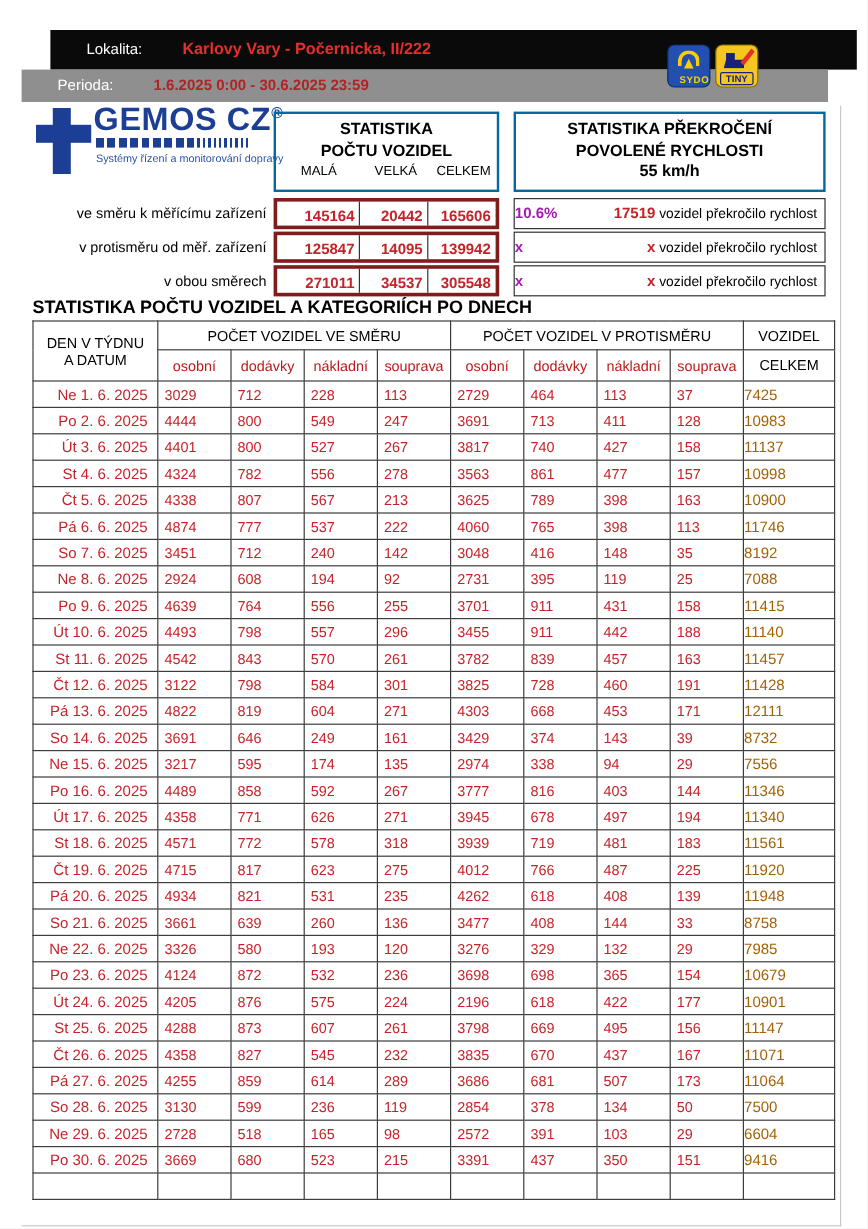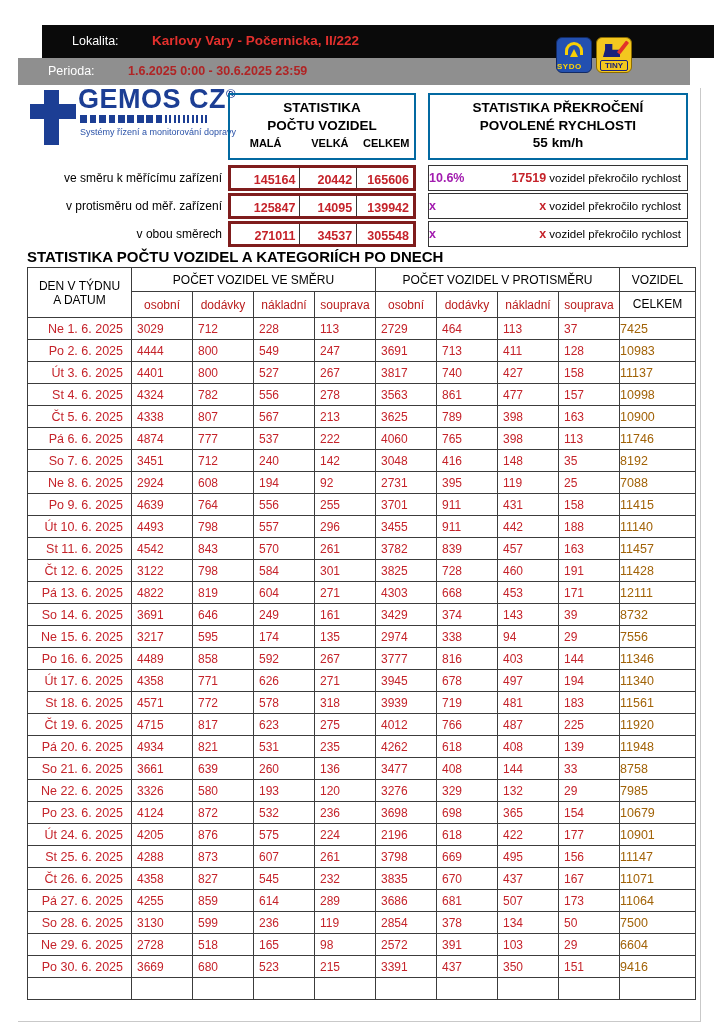--- a/index.html
+++ b/index.html
@@ -20,21 +20,21 @@
   .loc-value { top:8px; color:#e3302d; font-size:13.5px; }
   .per-value { top:6px; color:#b02425; font-size:12.5px; }
   
   .mini-logo { position:absolute; width:36px; height:36px; border-radius:6px; }
   .sydo { left:556px; top:37px; background:#2350b0; border:1px solid #122a64; }
   .sydo-arch { position:absolute; left:8px; top:4px; width:18px; height:13px;
     border:3px solid #f8cf05; border-bottom:none; border-radius:9px 9px 0 0; }
   .sydo-road { position:absolute; left:13px; top:11px; width:0; height:0;
     border-left:4px solid transparent; border-right:4px solid transparent;
     border-bottom:8px solid #f8cf05; }
-  .sydo-text { position:absolute; bottom:1px; left:0; width:100%; text-align:left;
+  .sydo-text { position:absolute; bottom:1px; left:0; width:100%; text-align:right;
     color:#ffd400; font-size:8px; font-weight:bold; letter-spacing:0.5px; }
   .tiny { left:596px; top:37px; background:#f3c71f; border:1px solid #8a6a00; }
   .tiny-glyph { position:absolute; left:6px; top:6px; width:17px; height:13px; background:#19217a;
     clip-path:polygon(0 100%, 12% 45%, 12% 0, 55% 0, 55% 45%, 100% 45%, 100% 100%); }
   .tiny-pencil { position:absolute; right:6px; top:2px; width:4px; height:15px;
     background:#e2322a; transform:rotate(38deg); border-radius:1px; }
   .tiny-text { position:absolute; bottom:1px; left:3px; right:3px; text-align:center;
     color:#19217a; font-size:8px; font-weight:bold; border:1px solid #19217a;
     border-radius:2px; line-height:9px; }
   
@@ -46,21 +46,21 @@
   .gemos-reg { font-size:13px; vertical-align:10px; }
   .gemos-blocks { position:absolute; left:50px; top:27px; height:8px; display:flex; }
   .gemos-b1 { width:80px; background:repeating-linear-gradient(90deg,#1c3e94 0 6.5px,#ffffff 6.5px 9.5px); }
   .gemos-b2 { width:48px; background:repeating-linear-gradient(90deg,#1c3e94 0 2px,#ffffff 2px 4.5px); }
   .gemos-tagline { position:absolute; left:50px; top:39px; color:#2a52a8; font-size:9px; white-space:nowrap; }
   
   .sum-box { position:absolute; top:93px; height:67px; border:2px solid #0369a1; text-align:center; }
   .sum-box-left  { left:228px; width:188px; }
   .sum-box-right { left:428px; width:260px; }
   .sum-title { font-weight:bold; font-size:13.5px; line-height:1.3; padding-top:4px; color:#000; }
-  .sum-cols { display:flex; margin-top:3px; font-size:11px; color:#000;font-weight:bold; }
+  .sum-cols { display:flex; margin-top:3px; font-size:11px; color:#000; }
   .sum-cols span:nth-child(1){ width:72px; } .sum-cols span:nth-child(2){ width:58px; }
   .sum-cols span:nth-child(3){ width:56px; }
   .sum-label { position:absolute; left:28px; width:194px; height:26px; text-align:right;
     line-height:26px; font-size:12px; color:#000; }
   .sum-vrow { position:absolute; left:228px; width:188px; height:26px; border:3px solid #7f1d1d;
     display:flex; }
   .sum-vrow .cell { height:100%; line-height:24px; text-align:right; padding-right:4px;
     color:#c5232a; font-weight:bold; font-size:12.5px; }
   .sum-vrow .cell:nth-child(1){ width:71px; border-right:1px solid #333; }
   .sum-vrow .cell:nth-child(2){ width:58px; border-right:1px solid #333; }

